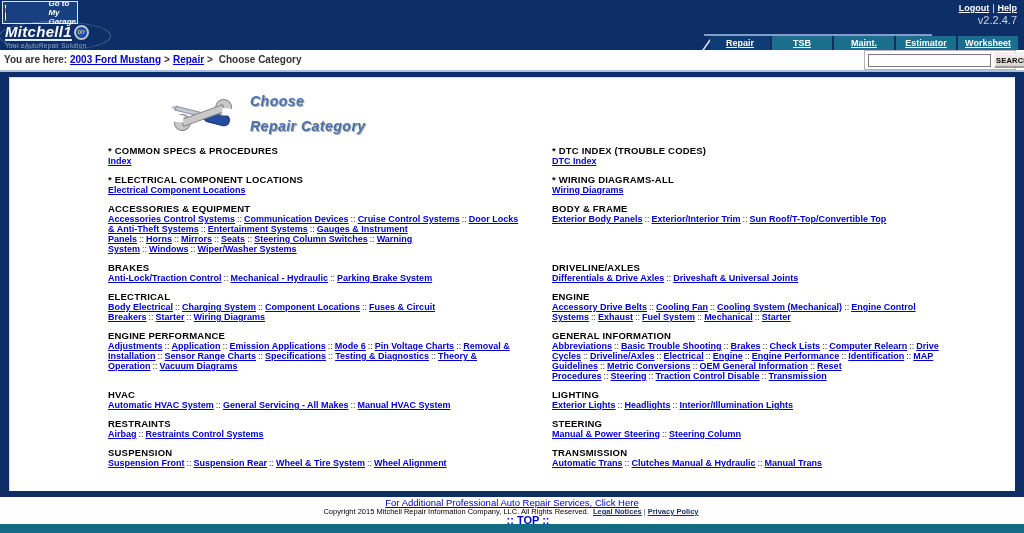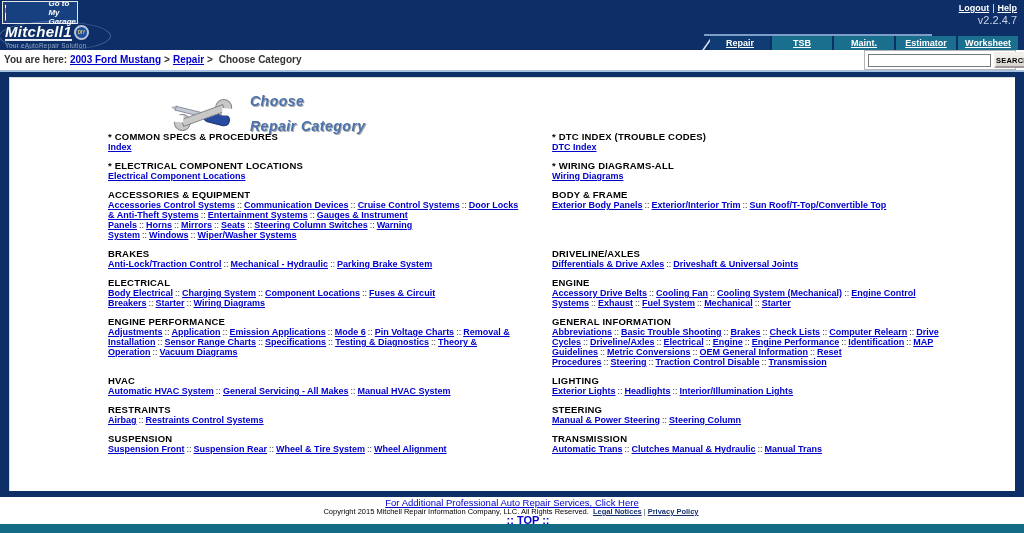--- a/index.html
+++ b/index.html
@@ -58,21 +58,21 @@
   .lightline { height:2px; background:#a9c2dd; }
 
   
   .content { height:425px; padding:5px 9px 6px; }
   .panel { background:#fff; height:414px; position:relative; box-shadow:inset 1px 1px 0 #dcdcdc; overflow:hidden; }
 
   .title-block { position:absolute; left:161px; top:12px; display:flex; align-items:flex-start; }
   .title-text { margin-left:14px; font-size:14px; line-height:25px; font-weight:bold; font-style:italic;
                 color:#4a72ad; text-shadow:1px 1px 0 #a8a8a8; letter-spacing:0.5px; }
 
-  .grid { position:absolute; left:99px; top:54px; display:grid; grid-template-columns:418px 418px;
+  .grid { position:absolute; left:99px; top:68px; display:grid; grid-template-columns:418px 418px;
           column-gap:26px; row-gap:8px; }
   .sec-heading { font-size:9.5px; font-weight:bold; color:#000; line-height:11px; letter-spacing:0.2px; }
   .sec-links { font-size:9px; line-height:10px; color:#333; }
   .sec-links a { color:#0000cc; font-weight:bold; text-decoration:underline; cursor:pointer; }
   .sep { color:#333; margin:0 2px; }
 
   
   .footer { height:27px; background:#fff; text-align:center; overflow:hidden; }
   .f1 { font-size:9.5px; line-height:10px; margin-top:1px; }
   .f1 a { color:#0000cc; text-decoration:underline; cursor:pointer; }

